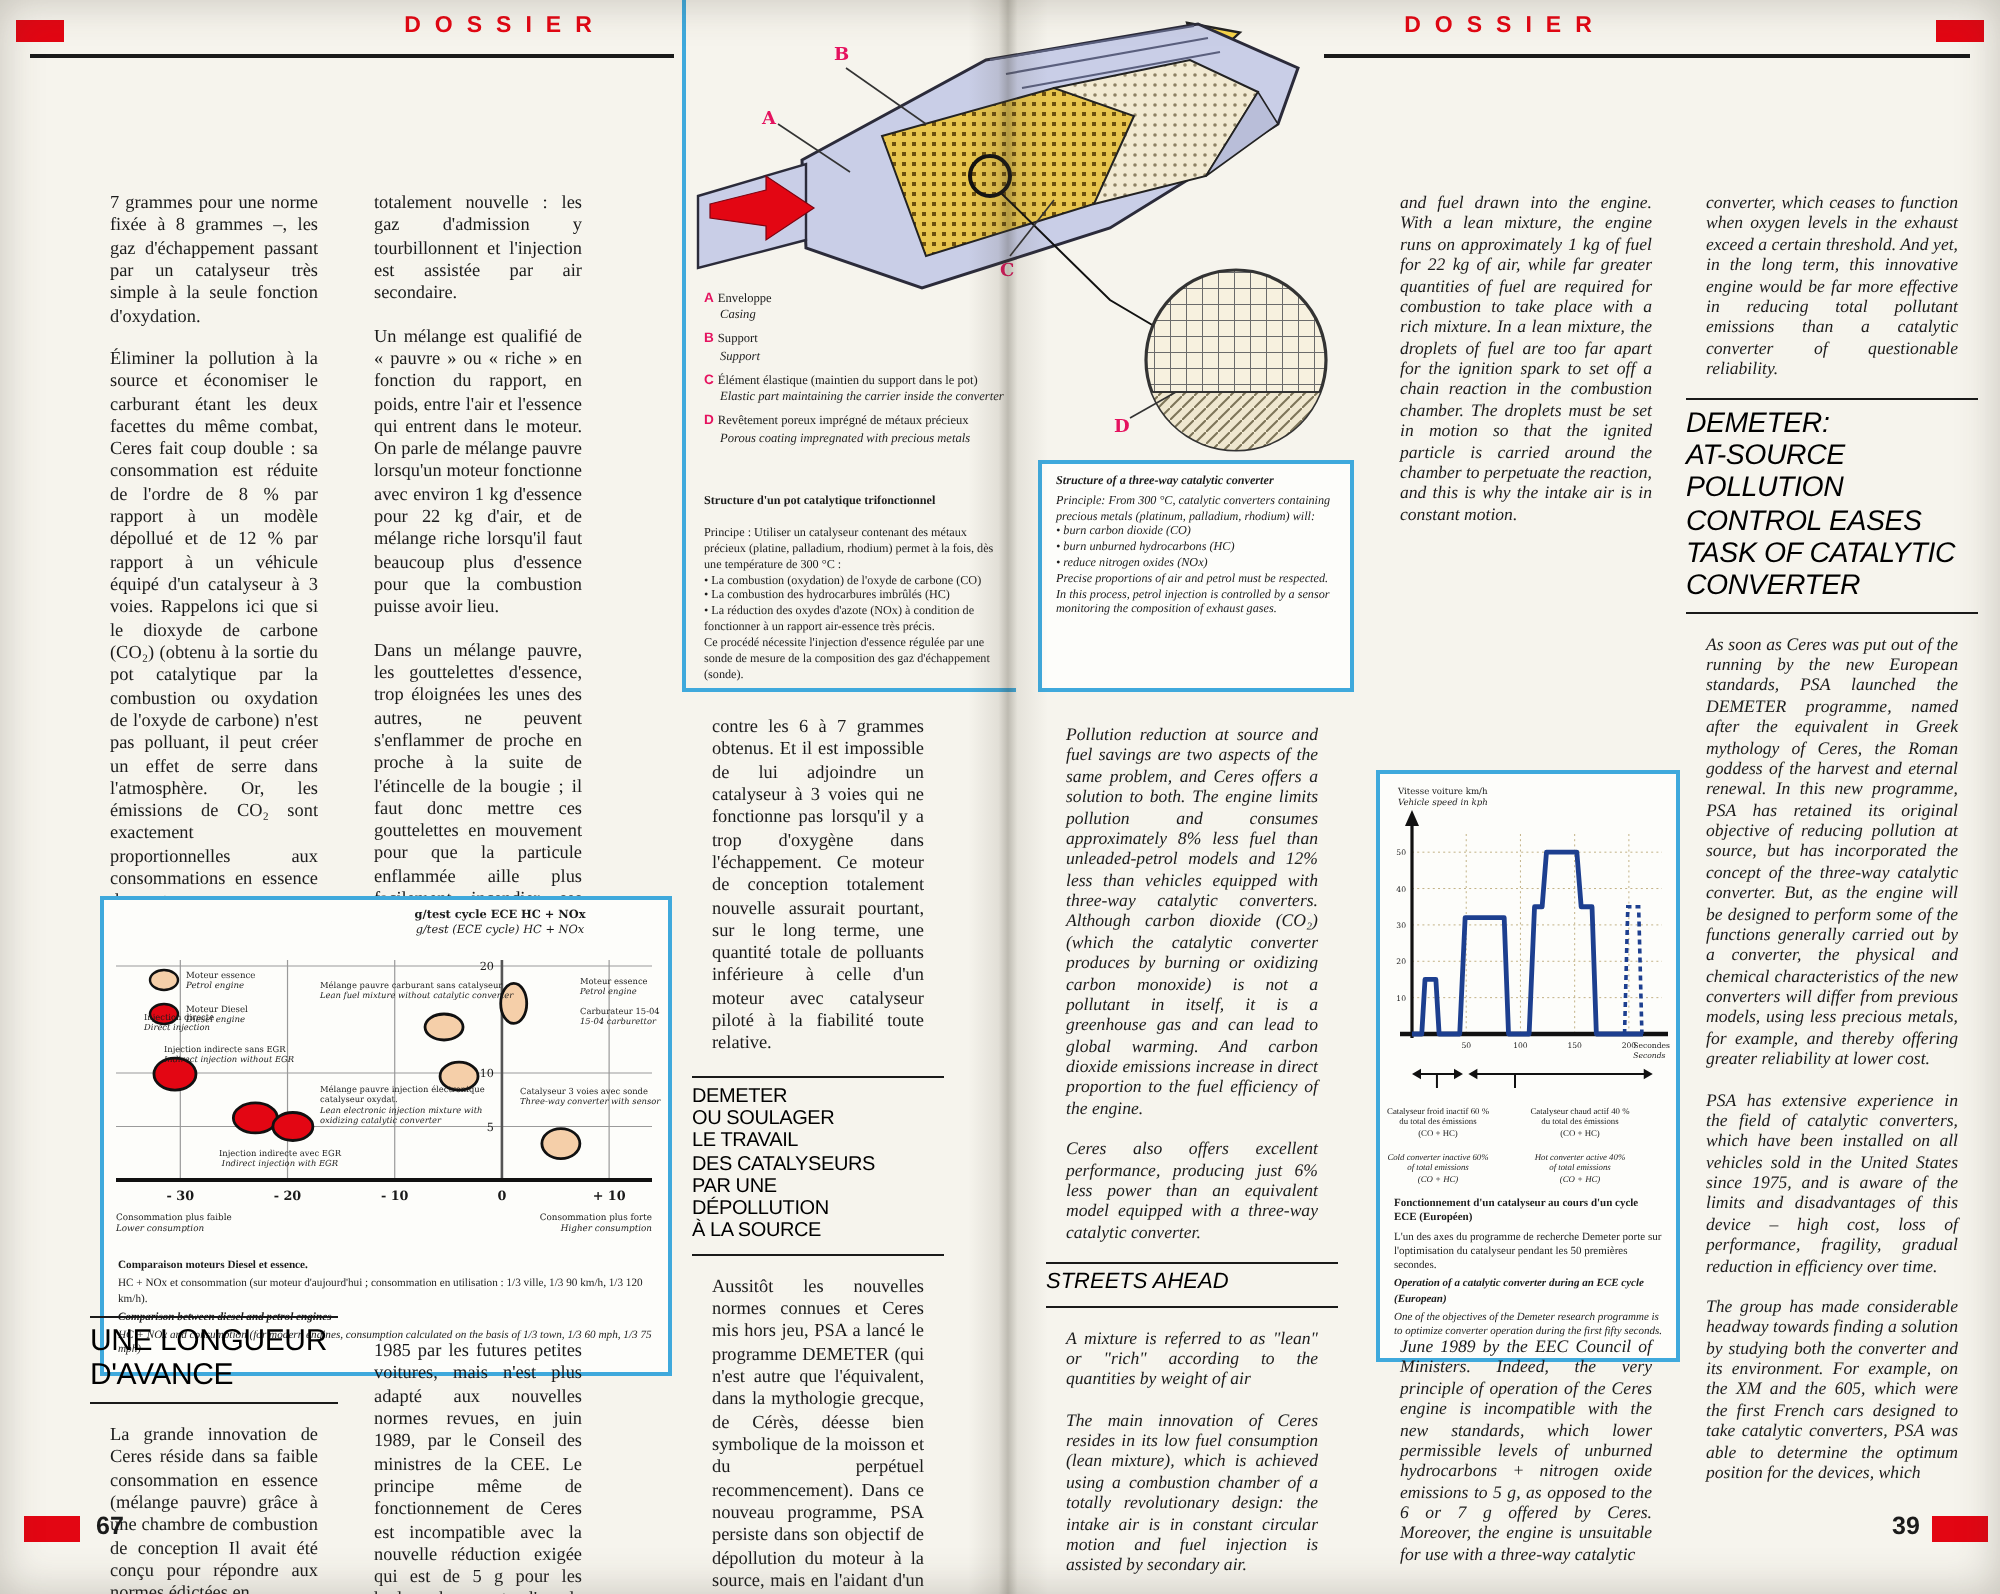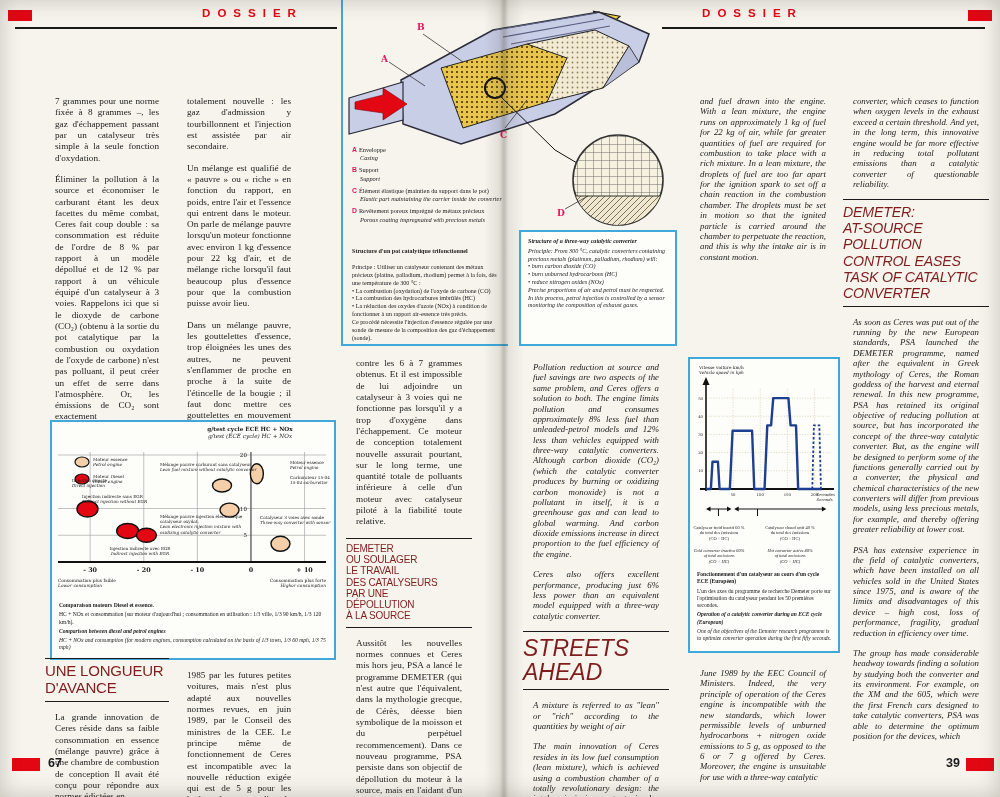--- a/index.html
+++ b/index.html
@@ -12,26 +12,26 @@
         background:linear-gradient(90deg,rgba(0,0,0,0) 0%,rgba(80,72,55,.12) 38%,rgba(60,55,40,.30) 50%,rgba(80,72,55,.10) 62%,rgba(0,0,0,0) 100%);}
   .redsq{background:#e30613;}
   .dossier{font-family:"Liberation Sans",sans-serif;font-weight:bold;font-size:11.5px;
            letter-spacing:7px;color:#e30613;text-align:center;}
   .hrule{background:#1a1a1a;height:2px;}
   .fr-body{font-size:9.2px;line-height:1.23;text-align:justify;}
   .en-body{font-size:8.8px;line-height:1.18;text-align:justify;font-style:italic;}
   p{margin:10px;}
   .rule-head{font-family:"Liberation Sans",sans-serif;border-top:1.6px solid #1a1a1a;
              border-bottom:1.6px solid #1a1a1a;padding:4px 0 5px;margin:7px 0 6px;
-             white-space:pre-line;color:#7f1d1d;font-weight:normal;}
+             white-space:pre-line;color:#000000;font-weight:normal;}
   .avance{font-size:15px;line-height:1.1;letter-spacing:-.2px;}
   .demfr{font-size:10px;line-height:1.13;letter-spacing:-.2px;}
-  .streets{font-size:23px;line-height:1.05;}
+  .streets{font-size:11px;line-height:1.05;}
   .demen{font-size:14.2px;font-style:italic;line-height:1.13;letter-spacing:-.2px;}
-  .chart-box{position:absolute;background:#fdfdfa;border:2px solid #3fa9dc;}
+  .chart-box{position:absolute;background:#fdfdfa;border:2px solid #3fa9dc;margin-top:28px;}
   .cap1{font-size:5.6px;line-height:1.3;}
   .cap2{font-size:5.5px;line-height:1.32;}
   .b{font-weight:bold;} .it{font-style:italic;}
   .cap1>div,.cap2>div{margin-bottom:2px;}
   .blab{position:absolute;font-size:4.4px;line-height:1.3;text-align:center;white-space:pre-line;}
   .key-item{font-size:6.3px;line-height:1.22;margin-bottom:4.5px;}
   .key-letter{color:#e5125f;font-weight:bold;font-family:"Liberation Sans",sans-serif;
               font-size:6.8px;margin-right:2px;}
   .key-en{font-style:italic;display:block;padding-left:8px;}
   .struct{font-size:6.1px;line-height:1.3;white-space:pre-line;}

